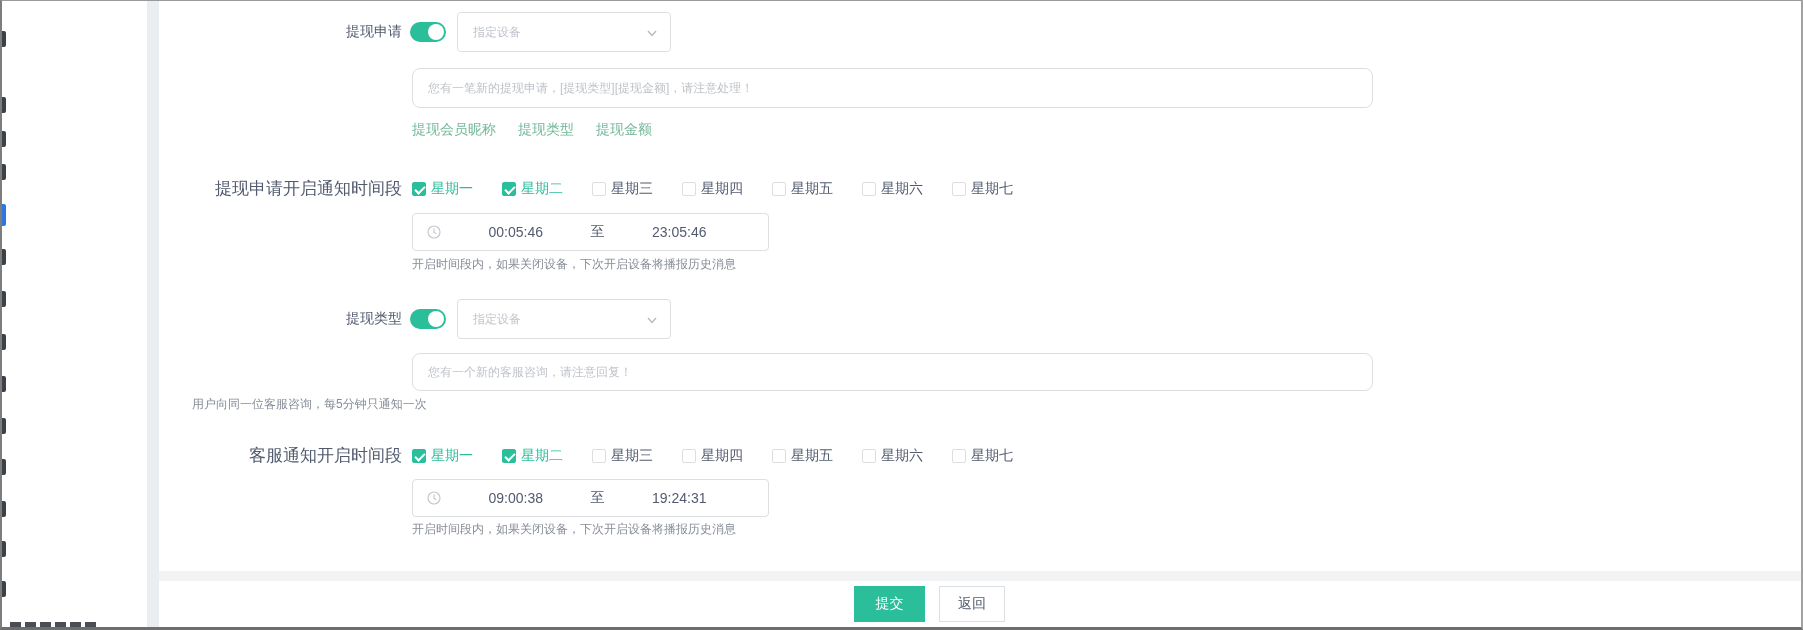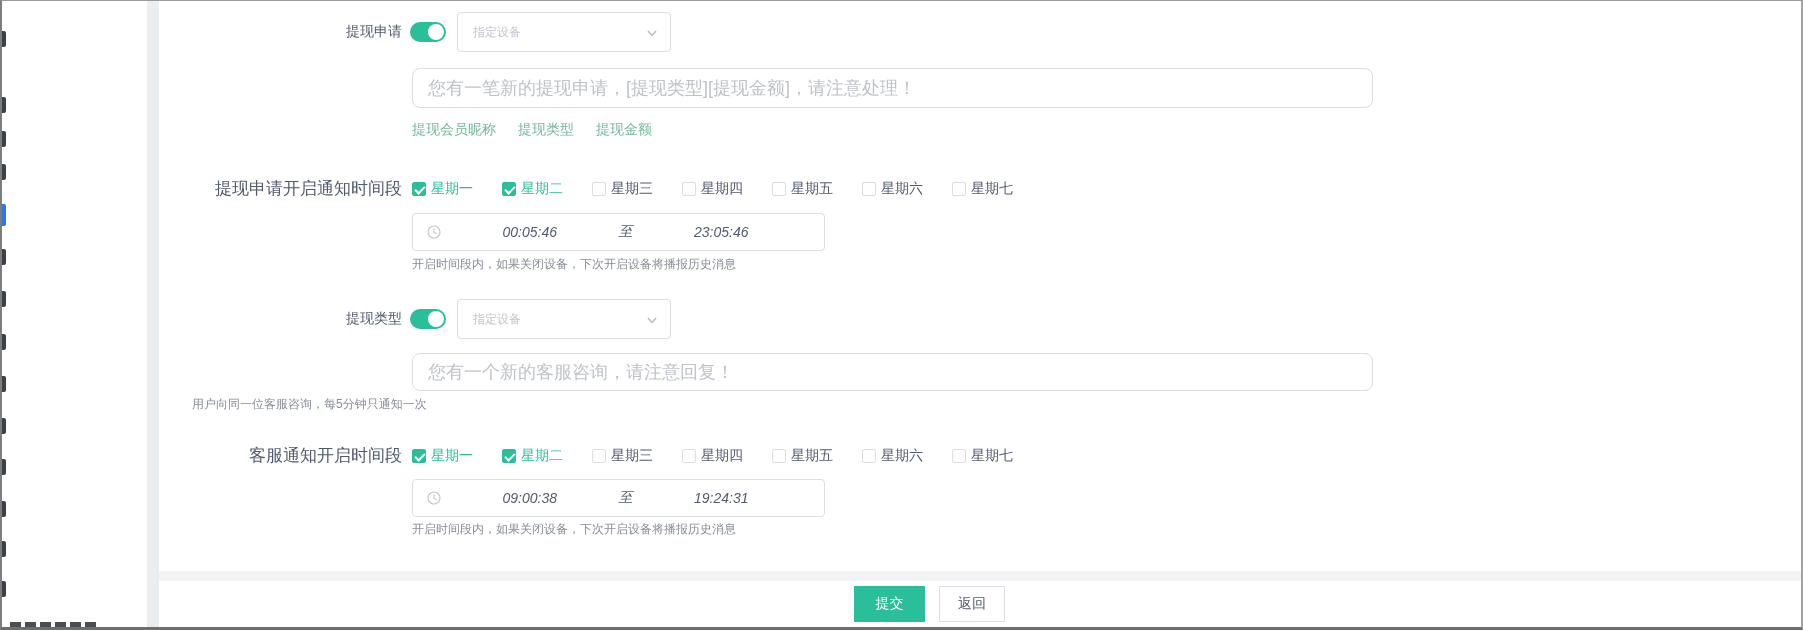--- a/index.html
+++ b/index.html
@@ -37,41 +37,41 @@
 
   
   .select{ position:relative; width:214px; height:40px; border:1px solid #dcdee2; border-radius:4px; background:#fff;
            display:flex; align-items:center; padding:0 30px 0 15px; margin-left:11px; cursor:pointer; }
   .select .ph{ color:#c0c4cc; font-size:12px; white-space:nowrap; overflow:hidden; }
   .select .chev{ position:absolute; right:12px; top:14px; }
 
   .toggle-row{ height:40px; margin-bottom:16px; }
 
   .input-row{ margin-bottom:12px; }
-  .msg-input{ width:961px; height:40px; border:1px solid #dcdee2; border-radius:8px; padding:0 15px; font-size:18px;
+  .msg-input{ width:961px; height:40px; border:1px solid #dcdee2; border-radius:8px; padding:0 15px; font-size:12px;
               color:#515a6e; font-family:inherit; outline:none; }
   .msg-input::placeholder{ color:#bfc3c9; opacity:1; }
   .indent{ padding-left:253px; }
 
   .links-row{ height:19px; line-height:19px; margin-bottom:40px; }
   .tag-link{ color:#73b89a; font-size:14px; margin-right:22px; cursor:pointer; text-decoration:none; }
 
   .days-row{ height:19px; margin-bottom:15px; }
   .days-row .lblcol{ line-height:19px; }
   .days{ display:flex; margin-left:10px; }
   .day-item{ display:flex; align-items:center; margin-right:29px; cursor:pointer; }
   .cb{ width:14px; height:14px; border:1px solid #dcdee2; border-radius:2px; background:#fff; margin-right:5px; position:relative; flex:0 0 auto; }
   .day-label{ font-size:14px; color:#515a6e; white-space:nowrap; }
   .day-item.checked .cb{ background:#2bbe9b; border-color:#2bbe9b; }
   .day-item.checked .cb::after{ content:""; position:absolute; left:4px; top:1px; width:4px; height:8px;
       border:solid #fff; border-width:0 2px 2px 0; transform:rotate(45deg); }
   .day-item.checked .day-label{ color:#2bbe9b; }
 
   .time-row{ margin-bottom:5px; }
-  .timebox{ width:413px; height:38px; border:1px solid #dcdee2; border-radius:4px; display:flex; align-items:center; padding:0 14px; background:#fff;font-style:italic; }
+  .timebox{ width:357px; height:38px; border:1px solid #dcdee2; border-radius:4px; display:flex; align-items:center; padding:0 14px; background:#fff; }
   .timebox .tval{ flex:1; text-align:center; font-size:14px; color:#515a6e; cursor:text; }
   .timebox .sep{ font-size:14px; color:#515a6e; }
 
   .hint{ font-size:12px; color:#868c97; line-height:16px; }
   .hint-row1{ margin-bottom:27px; }
   .hint-row2{ margin-bottom:34px;padding-left:33px; }
   .hint-row3{ margin-bottom:0; }
   .mb14{ margin-bottom:14px; }
   .mb5{ margin-bottom:5px; }
   .mb4{ margin-bottom:4px; }

